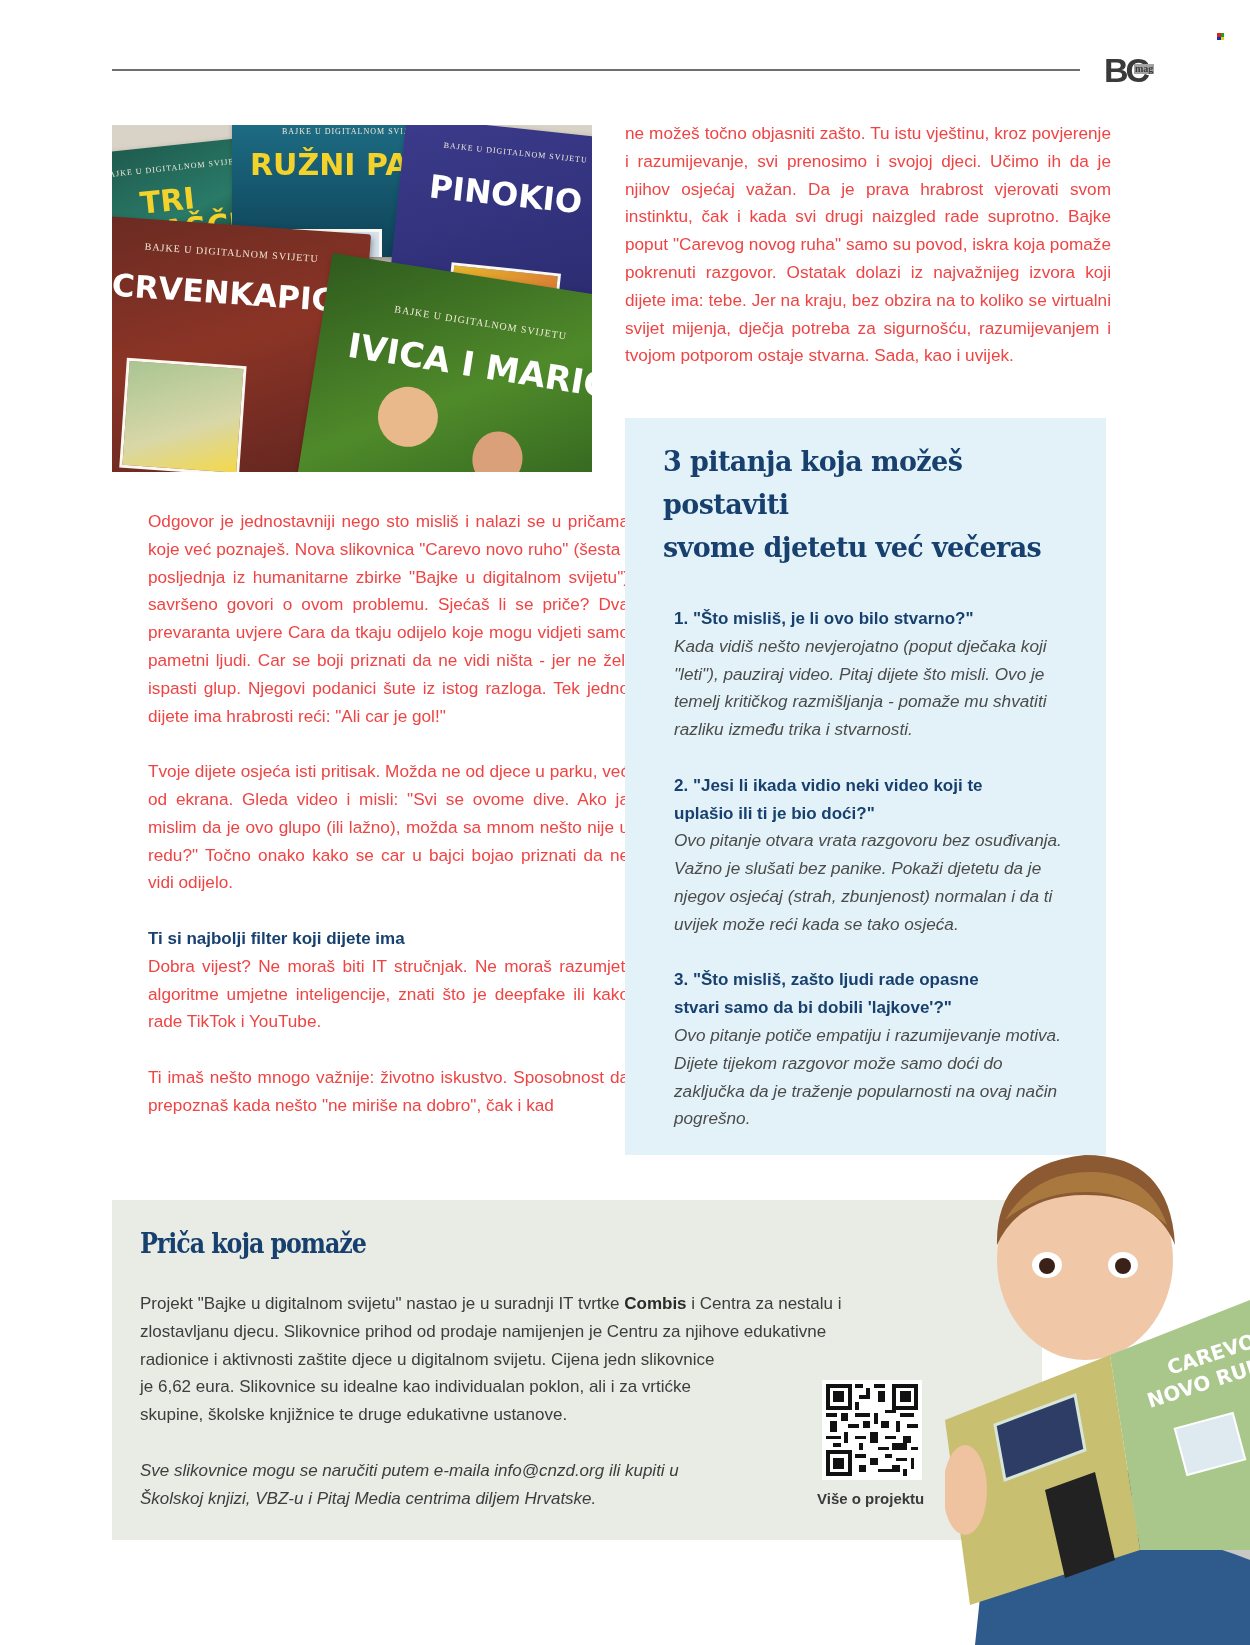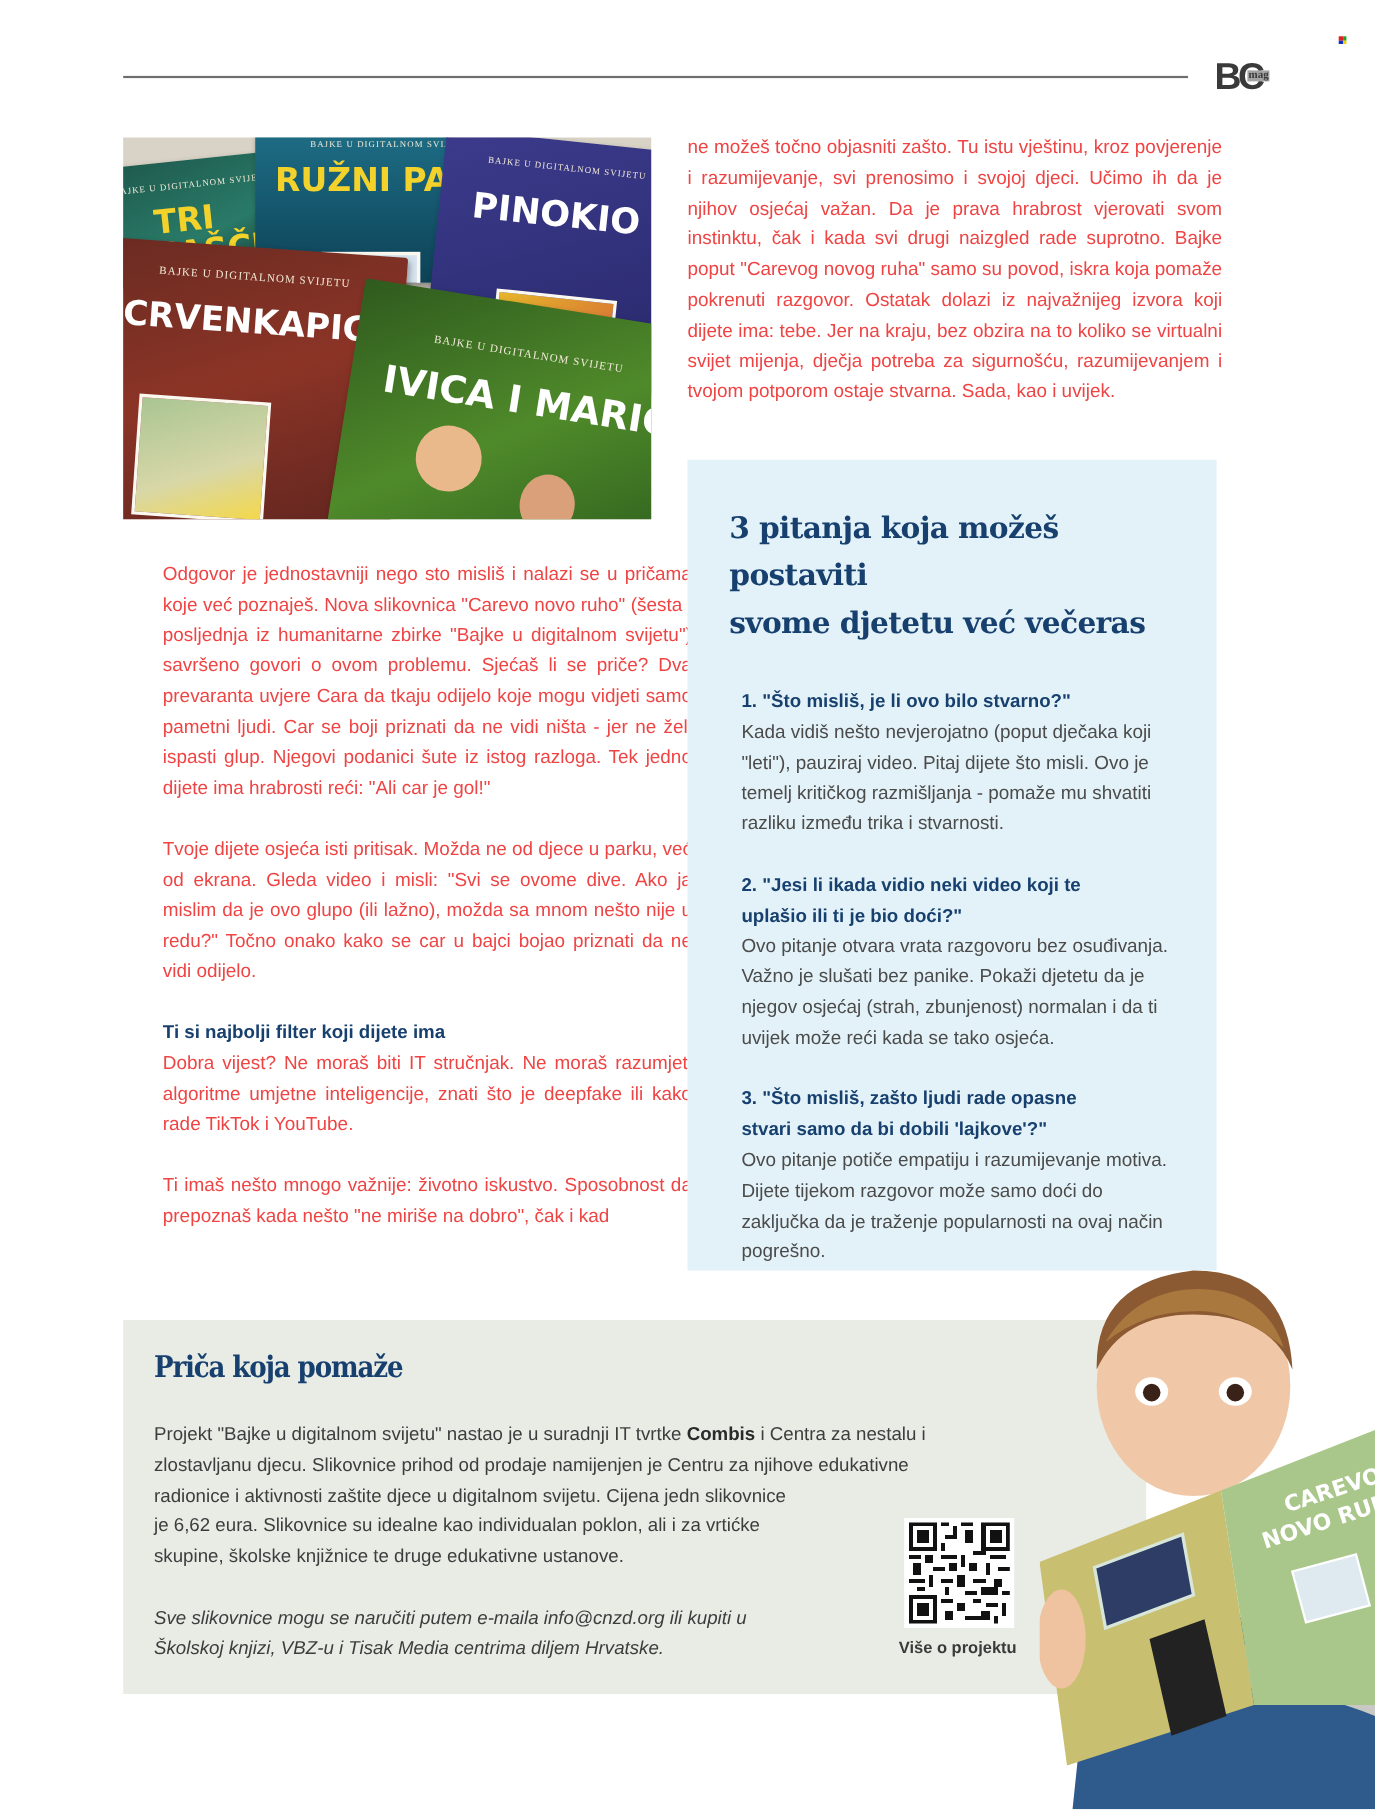--- a/index.html
+++ b/index.html
@@ -26,25 +26,25 @@
   .pic { position: absolute; background: #f3efe5; border: 3px solid #fbf8f0; }
 
   
   .col-left { position: absolute; left: 112px; top: 508px; width: 481px; margin-left: 36px; }
   .col-right-top { position: absolute; left: 625px; top: 120px; width: 486px; }
   p.body { font-size: 17.2px; line-height: 27.8px; color: #ef4444; text-align: justify; }
   .gap { height: 27.8px; }
   h4.sub { font-size: 17px; line-height: 27.8px; color: #17406f; font-weight: bold; }
 
   
-  .qbox { position: absolute; left: 625px; top: 418px; width: 481px; height: 737px; background: #e3f2f8; padding: 41px 38px 0 38px; }
+  .qbox { position: absolute; left: 625px; top: 418px; width: 481px; height: 737px; background: #e3f2f8; padding: 22px 38px 0 38px; }
   .qbox h2 { font-family: "DejaVu Serif", serif; font-weight: bold; font-size: 27px; line-height: 43px; color: #17406f; letter-spacing: -0.6px; }
   .qbox .q-list { margin-top: 36px; padding-left: 11px; }
   .qbox .q h3 { font-size: 17px; line-height: 27.8px; color: #17406f; font-weight: bold; }
-  .qbox .q p { font-size: 17.2px; line-height: 27.8px; color: #4b4b4b; }
+  .qbox .q p { font-size: 17.2px; line-height: 27.8px; color: #4b4b4b; font-style: italic; }
   .qbox .q + .q { margin-top: 27.8px; }
 
   
   .gbox { position: absolute; left: 112px; top: 1200px; width: 930px; height: 340px; background: #e9ebe5; }
   .gbox h2 { position: absolute; left: 28px; top: 28px; font-family: "DejaVu Serif", serif; font-weight: bold; font-size: 27px; color: #17406f; letter-spacing: -1.2px; transform: scaleX(0.88); transform-origin: left; }
   .gbox .para { position: absolute; left: 28px; top: 90px; width: 800px; font-size: 17px; line-height: 27.8px; color: #3d3d3d; }
   .gbox .para .l { display: block; white-space: nowrap; }
   .gbox .para b { color: #2a2a2a; }
   .gbox .order { position: absolute; left: 28px; top: 257px; width: 700px; font-size: 17px; line-height: 27.8px; font-style: italic; color: #3d3d3d; }
   .gbox .order .l { display: block; white-space: nowrap; }
@@ -144,21 +144,21 @@
   <h2>Priča koja pomaže</h2>
   <div class="para">
     <span class="l"><span>Projekt "Bajke u digitalnom svijetu" nastao je u suradnji IT tvrtke </span><b>Combis</b><span> i Centra za nestalu i</span></span>
     <span class="l">zlostavljanu djecu. Slikovnice prihod od prodaje namijenjen je Centru za njihove edukativne</span>
     <span class="l">radionice i aktivnosti zaštite djece u digitalnom svijetu. Cijena jedn slikovnice</span>
     <span class="l">je 6,62 eura. Slikovnice su idealne kao individualan poklon, ali i za vrtićke</span>
     <span class="l">skupine, školske knjižnice te druge edukativne ustanove.</span>
   </div>
   <div class="order">
     <span class="l">Sve slikovnice mogu se naručiti putem e-maila info@cnzd.org ili kupiti u</span>
-    <span class="l">Školskoj knjizi, VBZ-u i Tisak Media centrima diljem Hrvatske.</span>
+    <span class="l">Školskoj knjizi, VBZ-u i Pitaj Media centrima diljem Hrvatske.</span>
   </div>
   <div class="qr">
     <svg viewBox="0 0 25 25" shape-rendering="crispEdges">
       <rect width="25" height="25" fill="#fff"></rect>
       <g fill="#111">
         <rect x="0" y="0" width="7" height="7"></rect>
           <rect x="1" y="1" width="5" height="5" fill="#fff"></rect>
           <rect x="2" y="2" width="3" height="3"></rect>
         <rect x="18" y="0" width="7" height="7"></rect>
           <rect x="19" y="1" width="5" height="5" fill="#fff"></rect>

